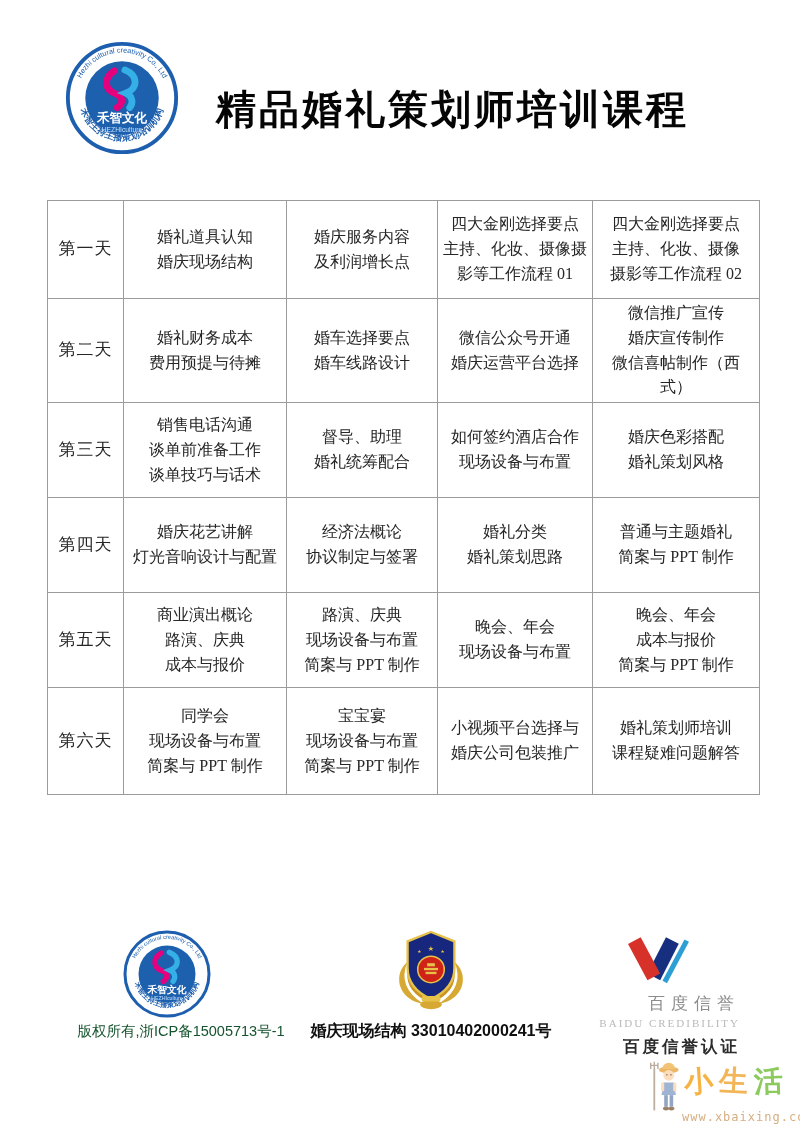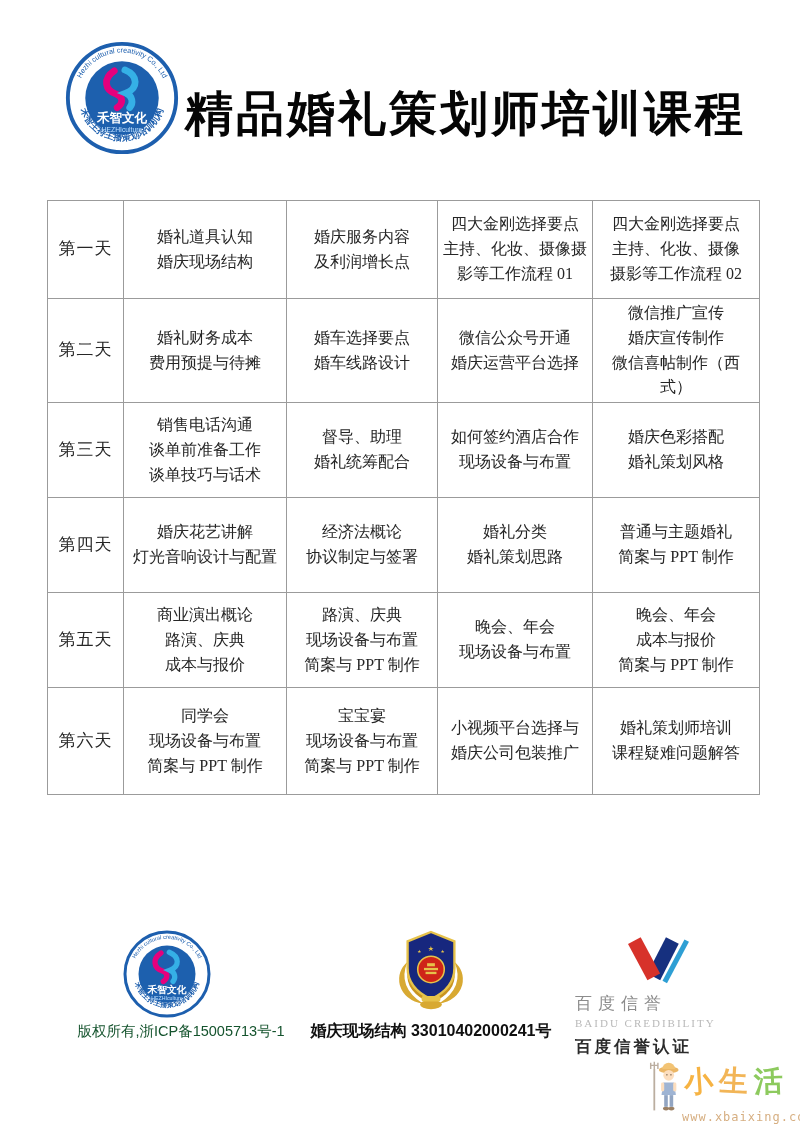--- a/index.html
+++ b/index.html
@@ -9,21 +9,21 @@
     background:#ffffff;
     overflow:hidden;
     font-family:"Liberation Serif","DejaVu Serif",serif;
     color:#1e1e1e;
   }
 
   
   .logo-top{position:absolute;left:64px;top:40px;width:116px;height:116px;}
   .page-title{
     position:absolute;left:185px;top:82px;width:535px;
-    text-align:center;font-size:48px;font-weight:bold;color:#050505;
+    text-align:center;font-size:40px;font-weight:bold;color:#050505;
     letter-spacing:3px;white-space:nowrap;
   }
 
   
   table.schedule{
     position:absolute;left:47px;top:200px;width:712px;
     border-collapse:collapse;table-layout:fixed;
     font-size:16px;color:#262626;
   }
   table.schedule td,table.schedule th{
@@ -43,21 +43,21 @@
     position:absolute;left:60px;top:1022px;width:242px;text-align:center;
     font-family:"Liberation Sans","DejaVu Sans",sans-serif;
     font-size:14.5px;color:#14532d;white-space:nowrap;
   }
   .police-badge{position:absolute;left:392px;top:927px;width:78px;height:88px;}
   .police-text{
     position:absolute;left:300px;top:1021px;width:262px;text-align:center;
     font-family:"Liberation Sans","DejaVu Sans",sans-serif;
     font-size:16px;font-weight:bold;color:#101010;white-space:nowrap;
   }
-  .baidu-block{position:absolute;left:575px;top:933px;width:165px;text-align:left;}
+  .baidu-block{position:absolute;left:575px;top:933px;width:165px;text-align:right;}
   .baidu-v{display:block;margin:0 auto;width:76px;height:54px;}
   .baidu-cn{font-size:17px;color:#8c8c8c;letter-spacing:6px;margin-top:5px;white-space:nowrap;}
   .baidu-en{font-size:11px;color:#b9b9b9;letter-spacing:2px;margin-top:2px;white-space:nowrap;}
   .baidu-cert{font-size:16.5px;font-weight:bold;color:#2b2b2b;letter-spacing:3px;margin-top:7px;
     font-family:"Liberation Sans","DejaVu Sans",sans-serif;white-space:nowrap;}
 
   
   .watermark{position:absolute;left:648px;top:1058px;width:150px;height:66px;opacity:.85;}
   .wm-row{display:flex;align-items:flex-start;}
   .wm-farmer{width:36px;height:58px;flex:0 0 auto;}

